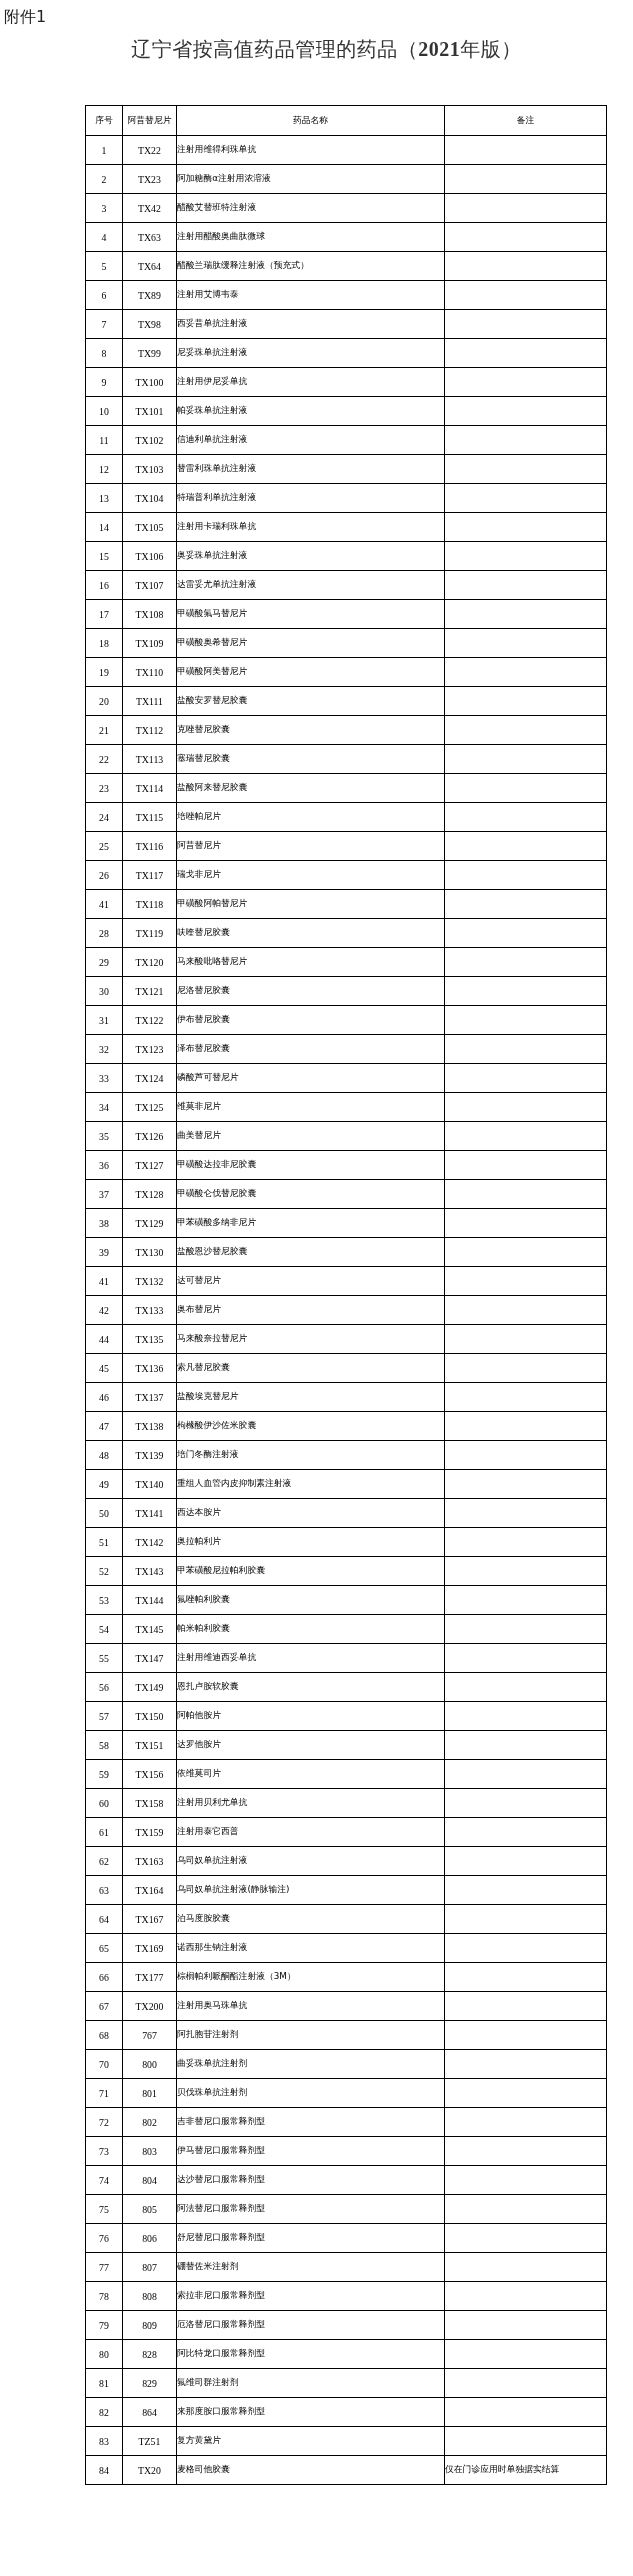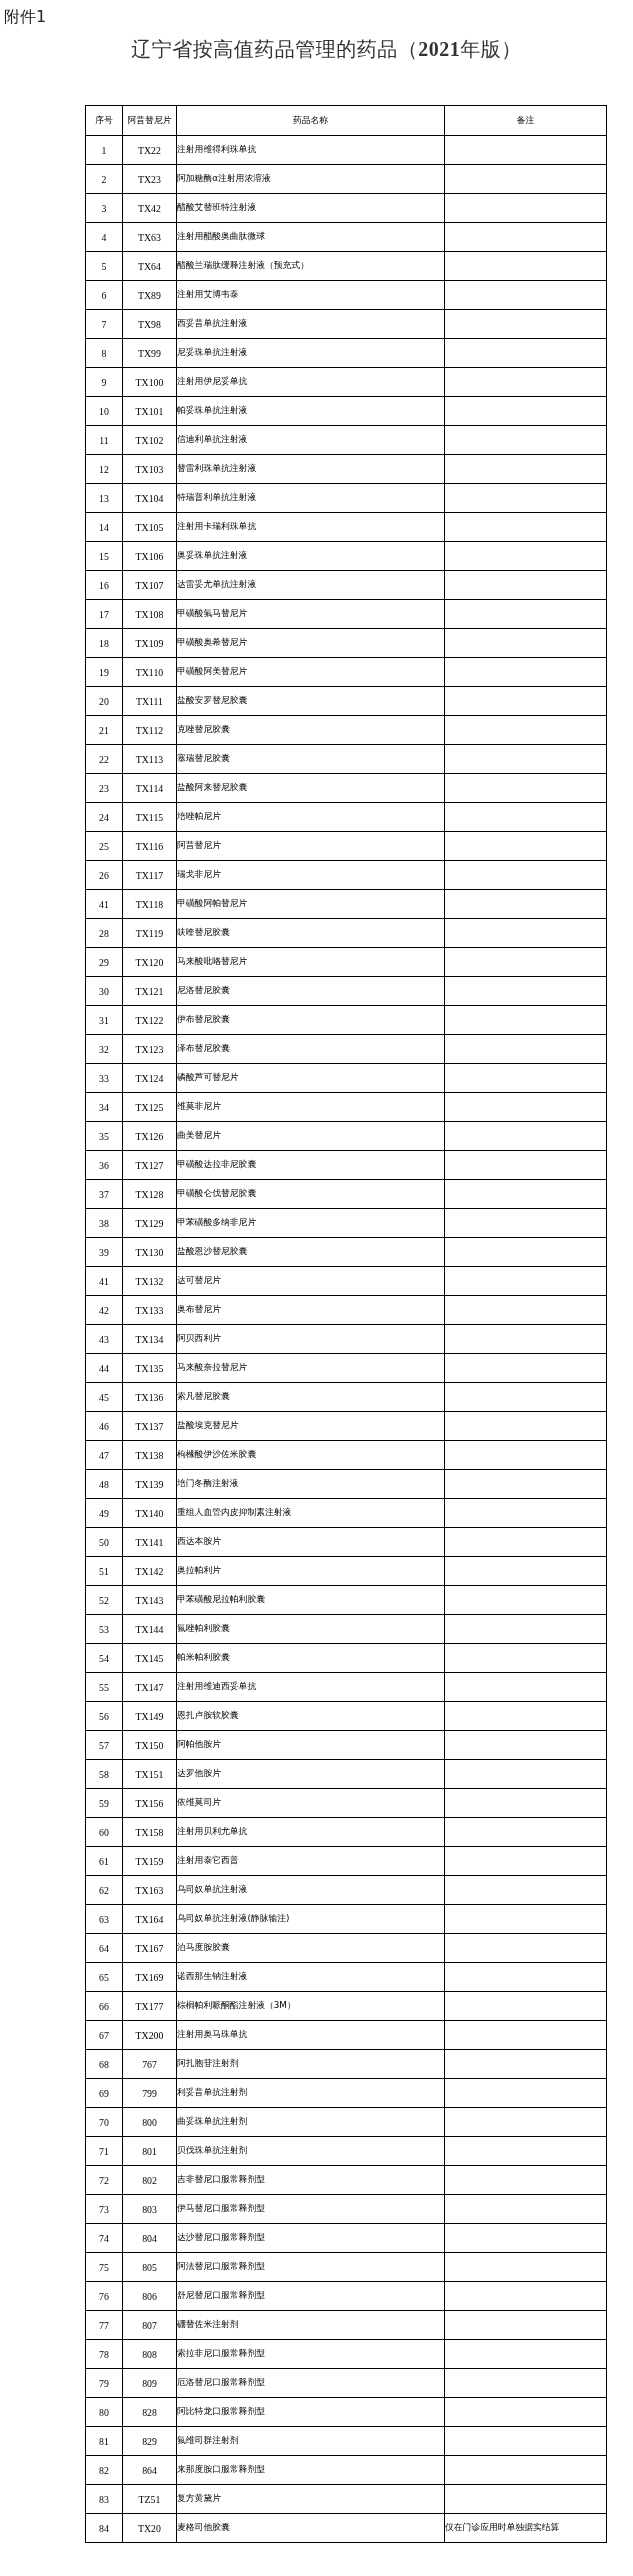--- a/index.html
+++ b/index.html
@@ -294,26 +294,20 @@
         <td class="name">达可替尼片</td>
         <td class="note"></td>
       </tr>
       <tr>
         <td class="no">42</td>
         <td class="cat">TX133</td>
         <td class="name">奥布替尼片</td>
         <td class="note"></td>
       </tr>
       <tr>
-        <td class="no">43</td>
-        <td class="cat">TX134</td>
-        <td class="name">阿贝西利片</td>
-        <td class="note"></td>
-      </tr>
-      <tr>
         <td class="no">44</td>
         <td class="cat">TX135</td>
         <td class="name">马来酸奈拉替尼片</td>
         <td class="note"></td>
       </tr>
       <tr>
         <td class="no">45</td>
         <td class="cat">TX136</td>
         <td class="name">索凡替尼胶囊</td>
         <td class="note"></td>
@@ -447,26 +441,20 @@
       <tr>
         <td class="no">67</td>
         <td class="cat">TX200</td>
         <td class="name">注射用奥马珠单抗</td>
         <td class="note"></td>
       </tr>
       <tr>
         <td class="no">68</td>
         <td class="cat">767</td>
         <td class="name">阿扎胞苷注射剂</td>
-        <td class="note"></td>
-      </tr>
-      <tr>
-        <td class="no">69</td>
-        <td class="cat">799</td>
-        <td class="name">利妥昔单抗注射剂</td>
         <td class="note"></td>
       </tr>
       <tr>
         <td class="no">70</td>
         <td class="cat">800</td>
         <td class="name">曲妥珠单抗注射剂</td>
         <td class="note"></td>
       </tr>
       <tr>
         <td class="no">71</td>

